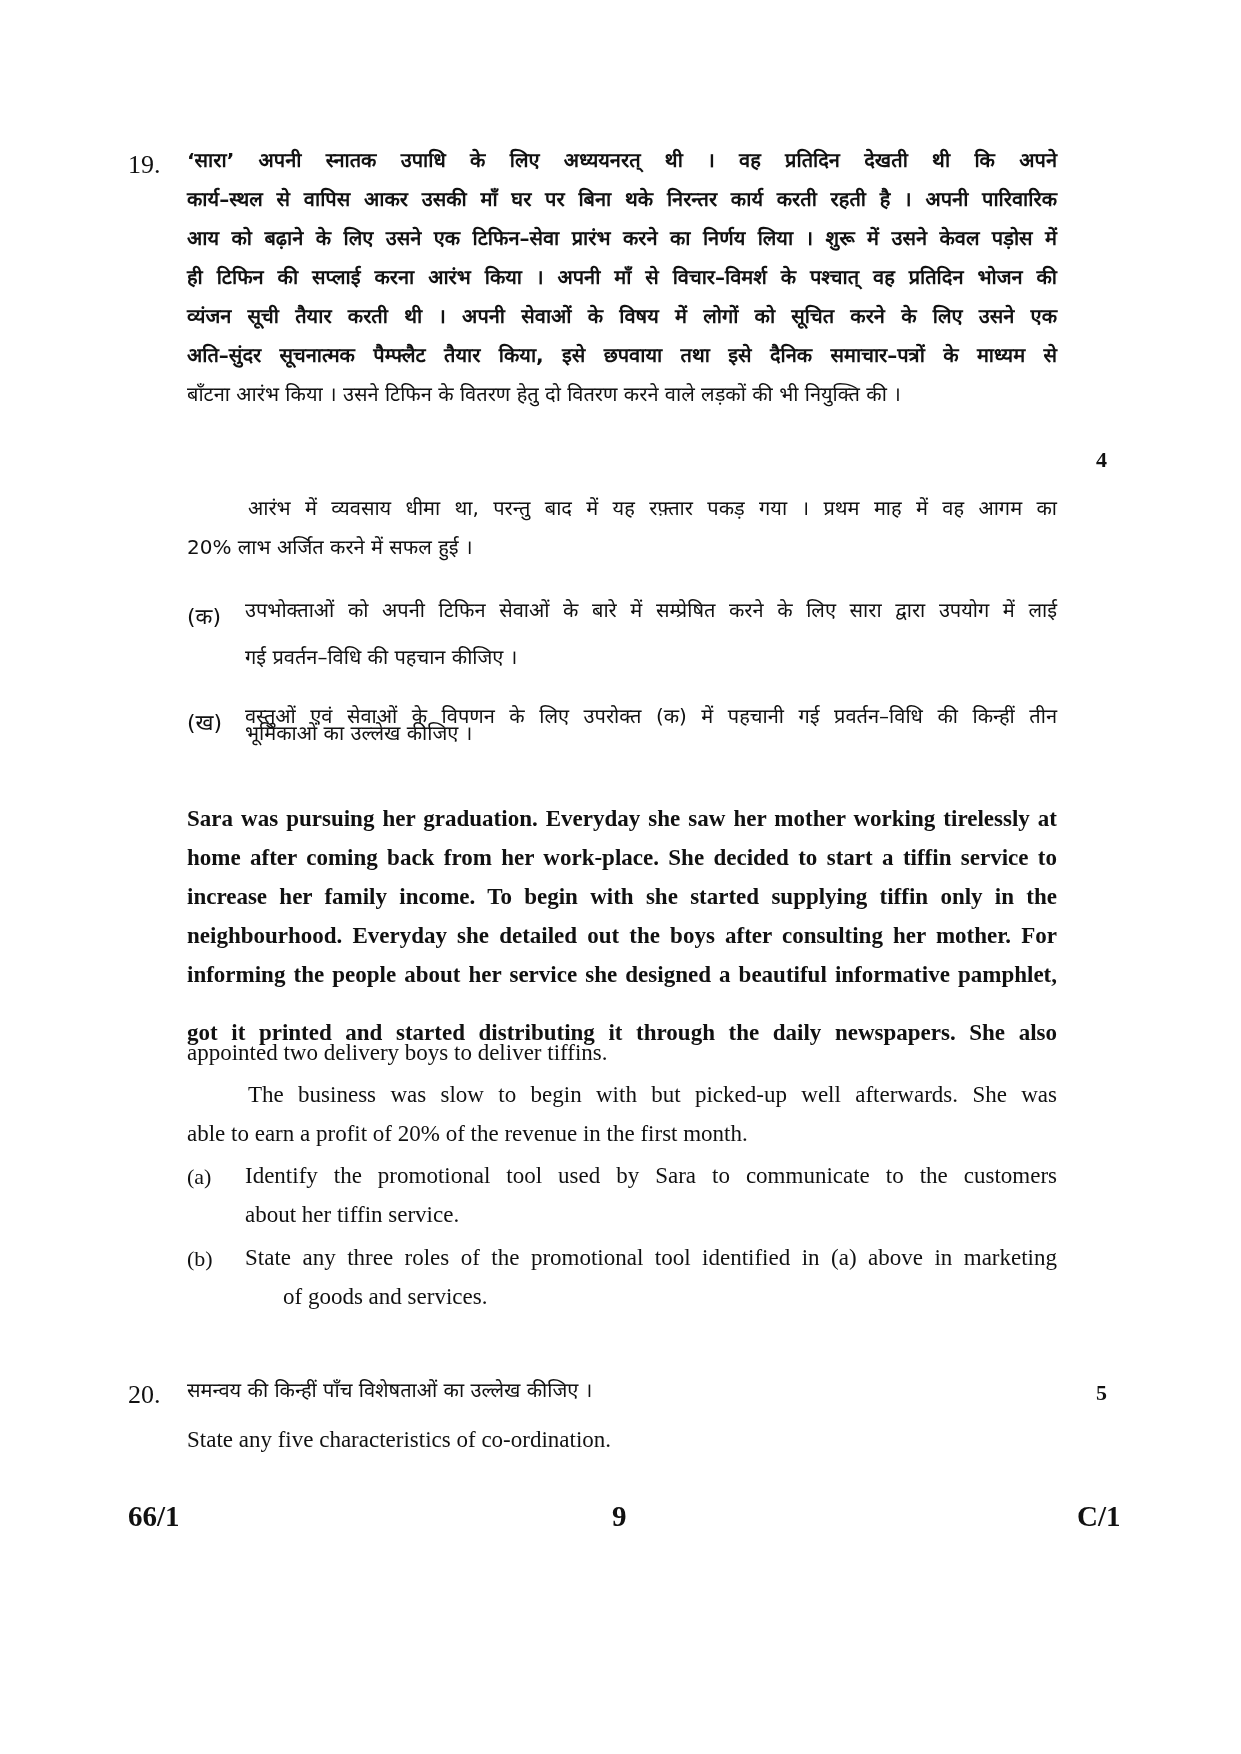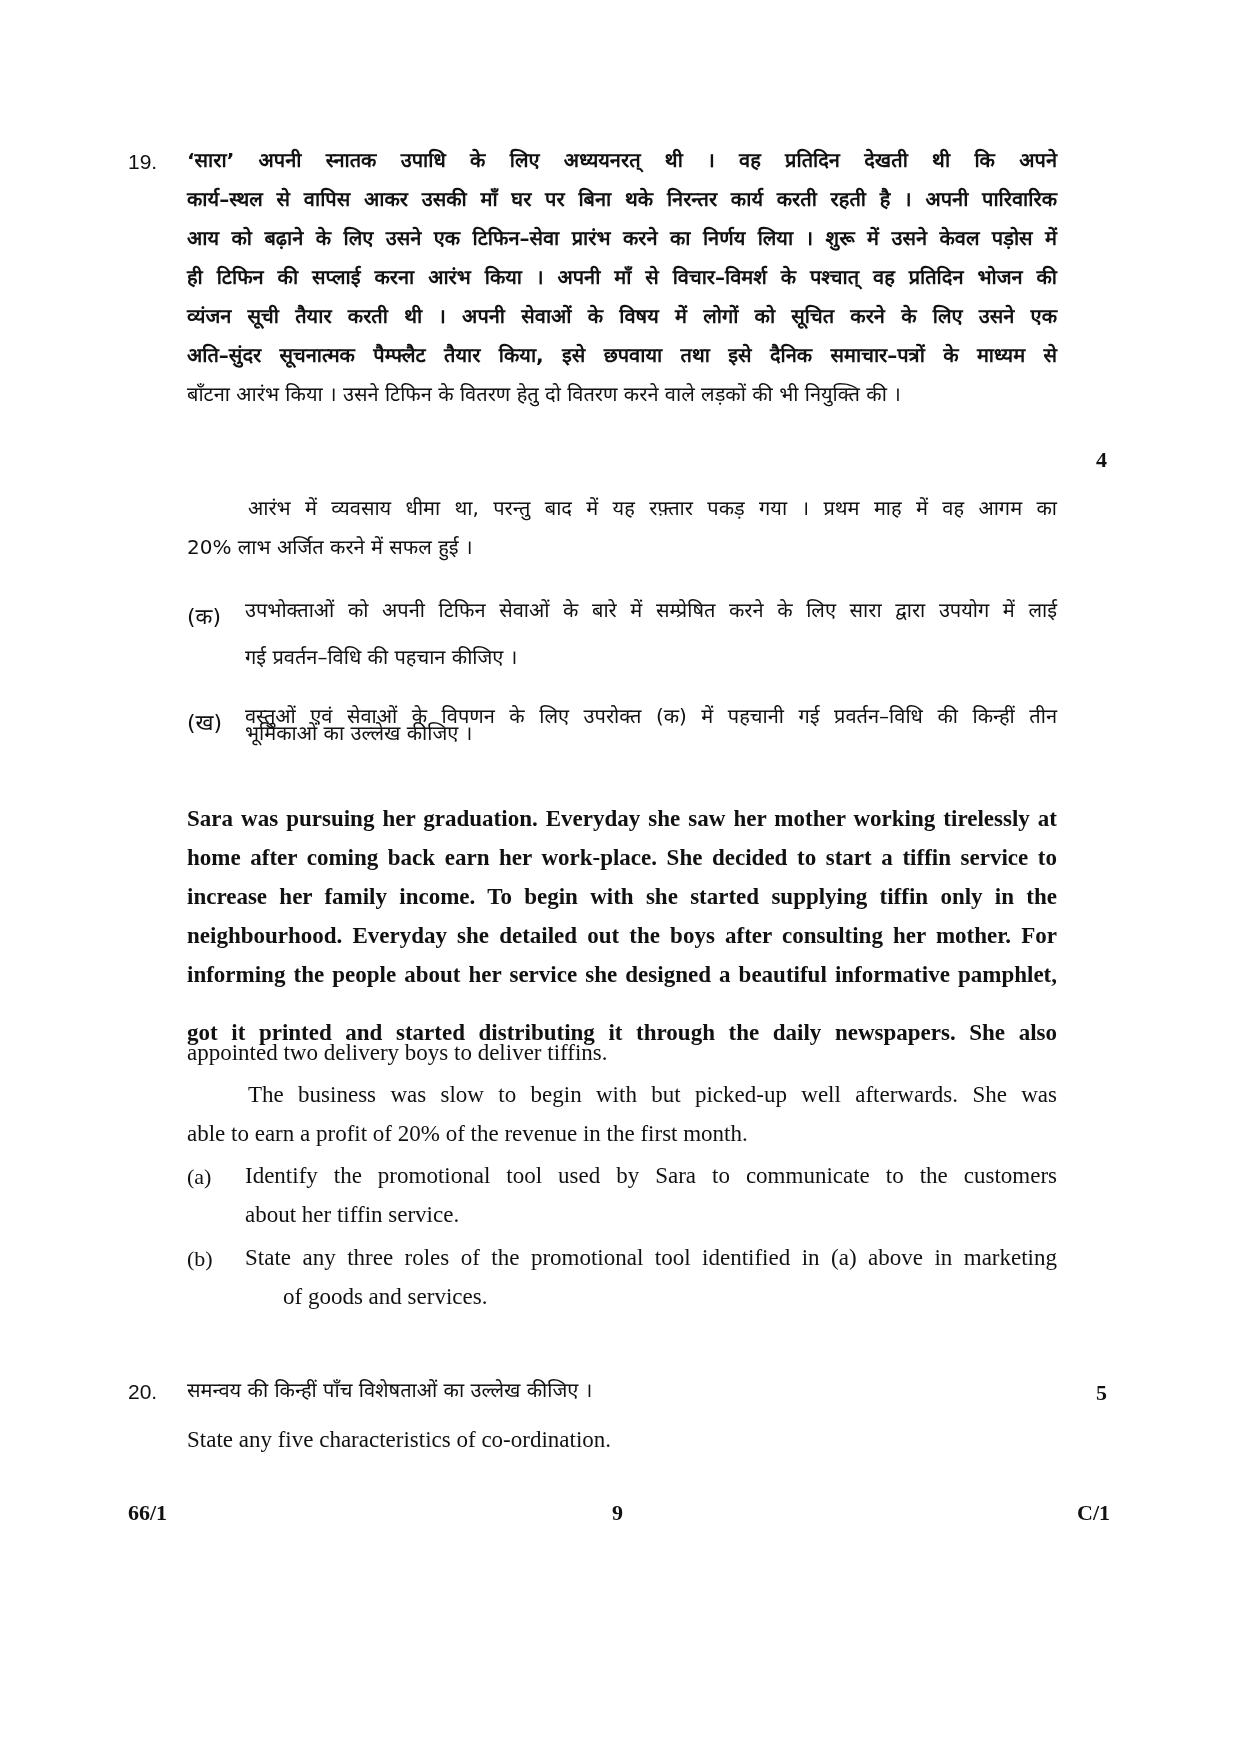--- a/index.html
+++ b/index.html
@@ -2,24 +2,24 @@
 <html><head>
 <meta charset="utf-8">
 <style>
   html, body { margin: 0; padding: 0; background: #ffffff; }
   body { width: 1241px; height: 1754px; position: relative; overflow: hidden;
          font-family: "Liberation Serif", "DejaVu Serif", serif; color: #111; }
   .line { position: absolute; font-size: 22px; white-space: nowrap; line-height: 1; }
   .hi { font-family: "DejaVu Sans", sans-serif; font-size: 20px; }
   .en { font-family: "Liberation Serif", serif; font-size: 23px; }
   .justify { width: 870px; text-align-last: justify; text-align: justify; white-space: normal; font-weight: bold; }
-  .qnum { position: absolute; font-size: 21px; font-family: Liberation Sans, sans-serif; }
+  .qnum { position: absolute; font-size: 26px; font-family: Liberation Serif, serif; }
   .marks { position: absolute; font-size: 22px; font-weight: bold; font-family: "Liberation Serif", serif; }
   .label { position: absolute; font-size: 22px; }
-  .footer { position: absolute; font-size: 22px; font-weight: bold; font-family: "Liberation Serif", serif; text-align: center; }
+  .footer { position: absolute; font-size: 29px; font-weight: bold; font-family: "Liberation Serif", serif; text-align: center; }
 </style>
 </head>
 <body>
 
 <div>
   <span class="qnum" style="left:128px; top:150px;">19.</span>
 
   <div class="line hi justify" style="left:187px; top:150px;">‘सारा’ अपनी स्नातक उपाधि के लिए अध्ययनरत् थी । वह प्रतिदिन देखती थी कि अपने</div>
   <div class="line hi justify" style="left:187px; top:189px;">कार्य–स्थल से वापिस आकर उसकी माँ घर पर बिना थके निरन्तर कार्य करती रहती है । अपनी पारिवारिक</div>
   <div class="line hi justify" style="left:187px; top:228px;">आय को बढ़ाने के लिए उसने एक टिफिन–सेवा प्रारंभ करने का निर्णय लिया । शुरू में उसने केवल पड़ोस में</div>
@@ -34,21 +34,21 @@
 
   <span class="label hi" style="left:187px; top:600px;">(क)</span>
   <div class="line hi" style="left:245px; top:600px; width:812px; text-align:justify; text-align-last:justify; white-space:normal;">उपभोक्ताओं को अपनी टिफिन सेवाओं के बारे में सम्प्रेषित करने के लिए सारा द्वारा उपयोग में लाई</div>
   <div class="line hi" style="left:245px; top:647px;">गई प्रवर्तन–विधि की पहचान कीजिए ।</div>
 
   <span class="label hi" style="left:187px; top:706px;">(ख)</span>
   <div class="line hi" style="left:245px; top:706px; width:812px; text-align:justify; text-align-last:justify; white-space:normal;">वस्तुओं एवं सेवाओं के विपणन के लिए उपरोक्त (क) में पहचानी गई प्रवर्तन–विधि की किन्हीं तीन</div>
   <div class="line hi" style="left:245px; top:723px;">भूमिकाओं का उल्लेख कीजिए ।</div>
 
   <div class="line en justify" style="left:187px; top:807px;">Sara was pursuing her graduation. Everyday she saw her mother working tirelessly at</div>
-  <div class="line en justify" style="left:187px; top:846px;">home after coming back earn her work-place. She decided to start a tiffin service to</div>
+  <div class="line en justify" style="left:187px; top:846px;">home after coming back from her work-place. She decided to start a tiffin service to</div>
   <div class="line en justify" style="left:187px; top:885px;">increase her family income. To begin with she started supplying tiffin only in the</div>
   <div class="line en justify" style="left:187px; top:924px;">neighbourhood. Everyday she detailed out the boys after consulting her mother. For</div>
   <div class="line en justify" style="left:187px; top:963px;">informing the people about her service she designed a beautiful informative pamphlet,</div>
   <div class="line en justify" style="left:187px; top:1002px;margin-top:19px;">got it printed and started distributing it through the daily newspapers. She also</div>
   <div class="line en" style="left:187px; top:1041px;">appointed two delivery boys to deliver tiffins.</div>
 
   <div class="line en" style="left:248px; top:1083px; width:809px; text-align:justify; text-align-last:justify; white-space:normal;">The business was slow to begin with but picked-up well afterwards. She was</div>
   <div class="line en" style="left:187px; top:1122px;">able to earn a profit of 20% of the revenue in the first month.</div>
 
   <span class="label en" style="left:187px; top:1164px;">(a)</span>

